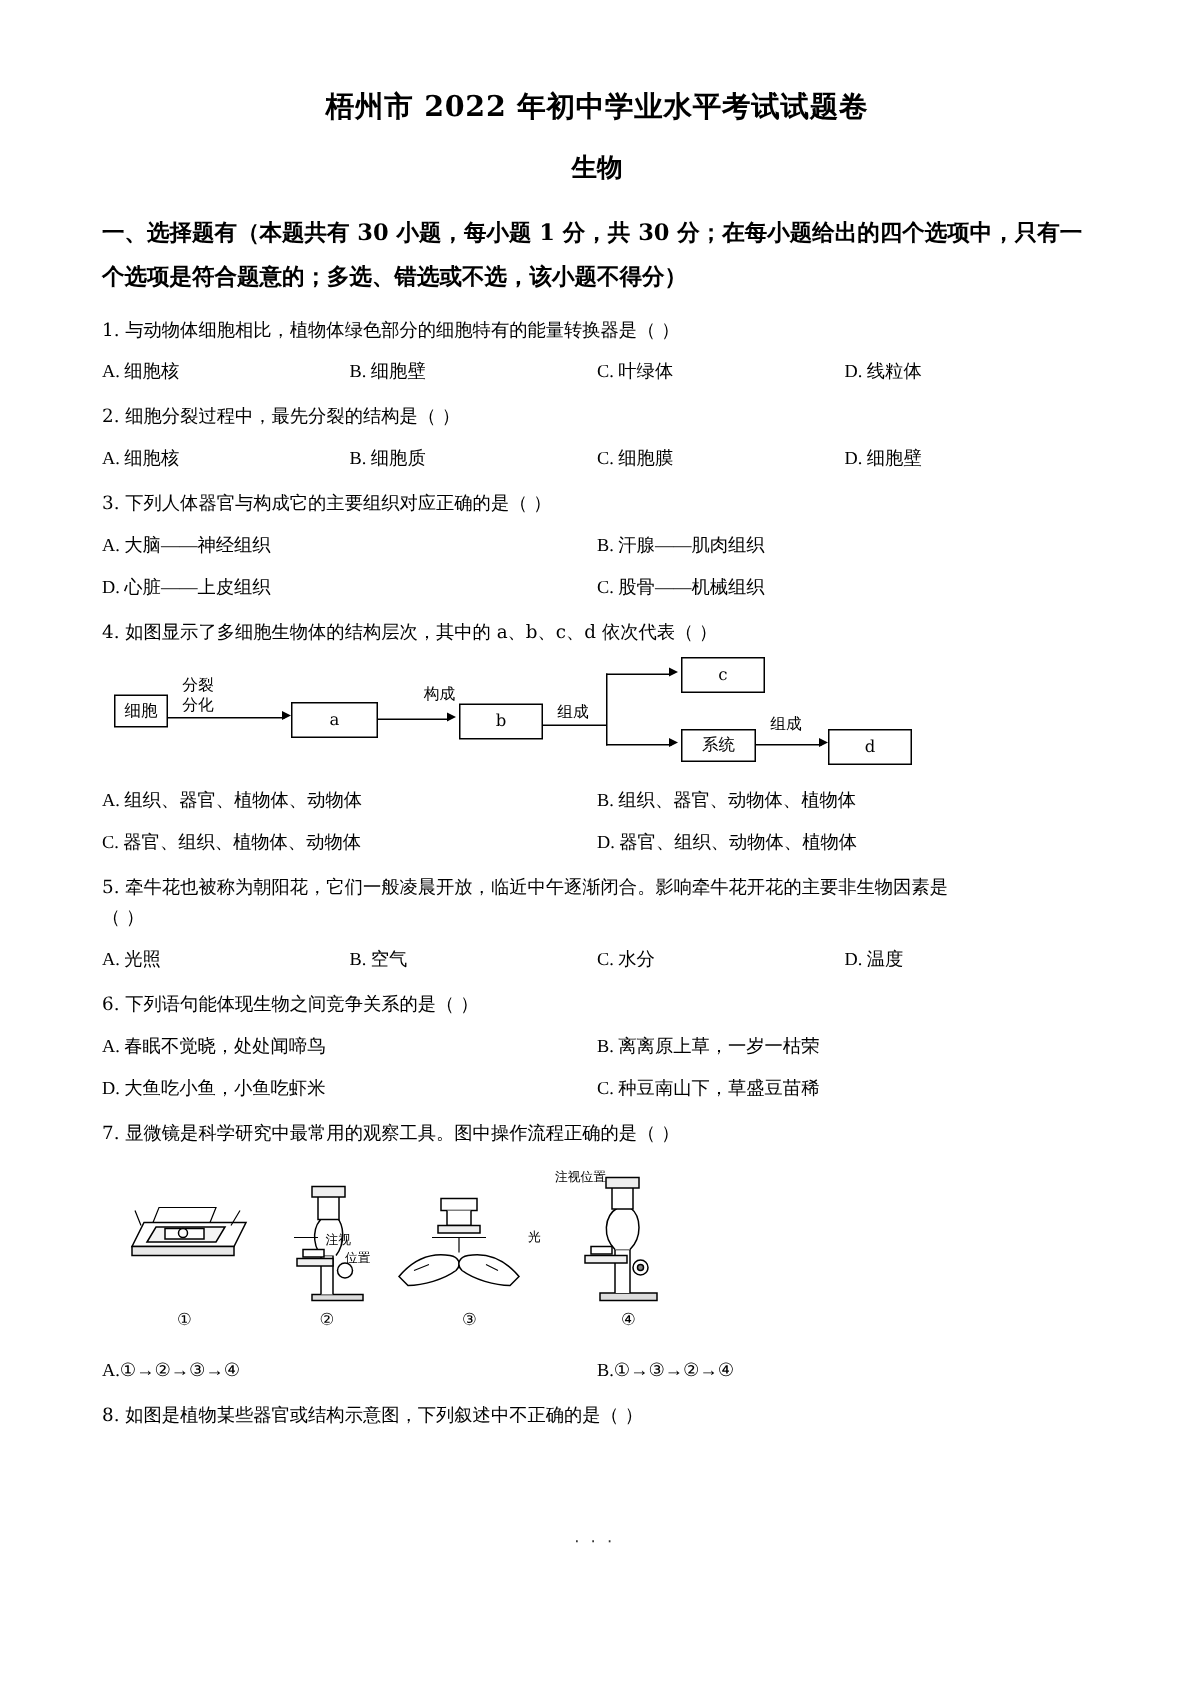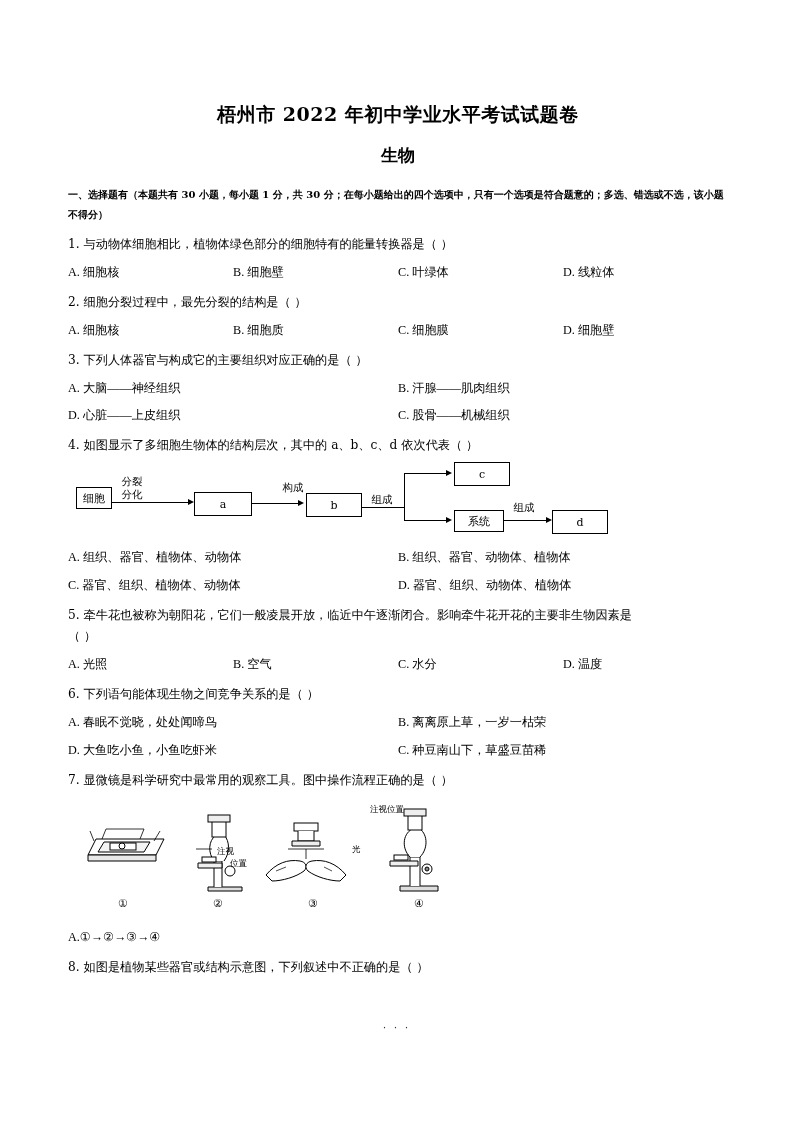--- a/index.html
+++ b/index.html
@@ -20,39 +20,38 @@
     width: 793px;
     height: 1122px;
     padding: 0;
     box-sizing: border-box;
   }
   .content {
     position: absolute;
     left: 68px;
     top: 58px;
     width: 660px;
-    margin-top: 44px;
   }
   .doc-title {
     text-align: center;
     font-size: 19px;
     font-weight: bold;
     letter-spacing: 0.5px;
     font-family: "DejaVu Serif", "Liberation Serif", serif;
     margin: 0 0 16px 0;
   }
   .doc-subtitle {
     text-align: center;
     font-size: 17px;
     font-weight: bold;
     font-family: "DejaVu Serif", "Liberation Serif", serif;
     margin: 0 0 18px 0;
   }
   .section-head {
-    font-size: 10px;
+    font-size: 15px;
     font-weight: bold;
     line-height: 1.95;
     font-family: "DejaVu Serif", "Liberation Serif", serif;
     margin-bottom: 6px;
   }
   .q {
     font-size: 12.2px;
     line-height: 1.55;
     margin-top: 11px;
     font-family: "DejaVu Serif", "Liberation Serif", serif;
@@ -312,20 +311,21 @@
         <div class="note" style="left:290px; top:6px;">注视位置</div>
 
         <div class="cap" style="left:38px; top:96px;">①</div>
         <div class="cap" style="left:133px; top:96px;">②</div>
         <div class="cap" style="left:228px; top:96px;">③</div>
         <div class="cap" style="left:334px; top:96px;">④</div>
       </div>
 
       <div class="opts cols2">
         <div class="opt">A.①→②→③→④</div>
+        <div class="opt">B.①→③→②→④</div>
       </div>
     </div>
 
     <div class="q">
       <div class="q-stem">8. 如图是植物某些器官或结构示意图，下列叙述中不正确的是（      ）</div>
     </div>
 
   </div>
 
   <div class="bottom-dots">· · ·</div>

